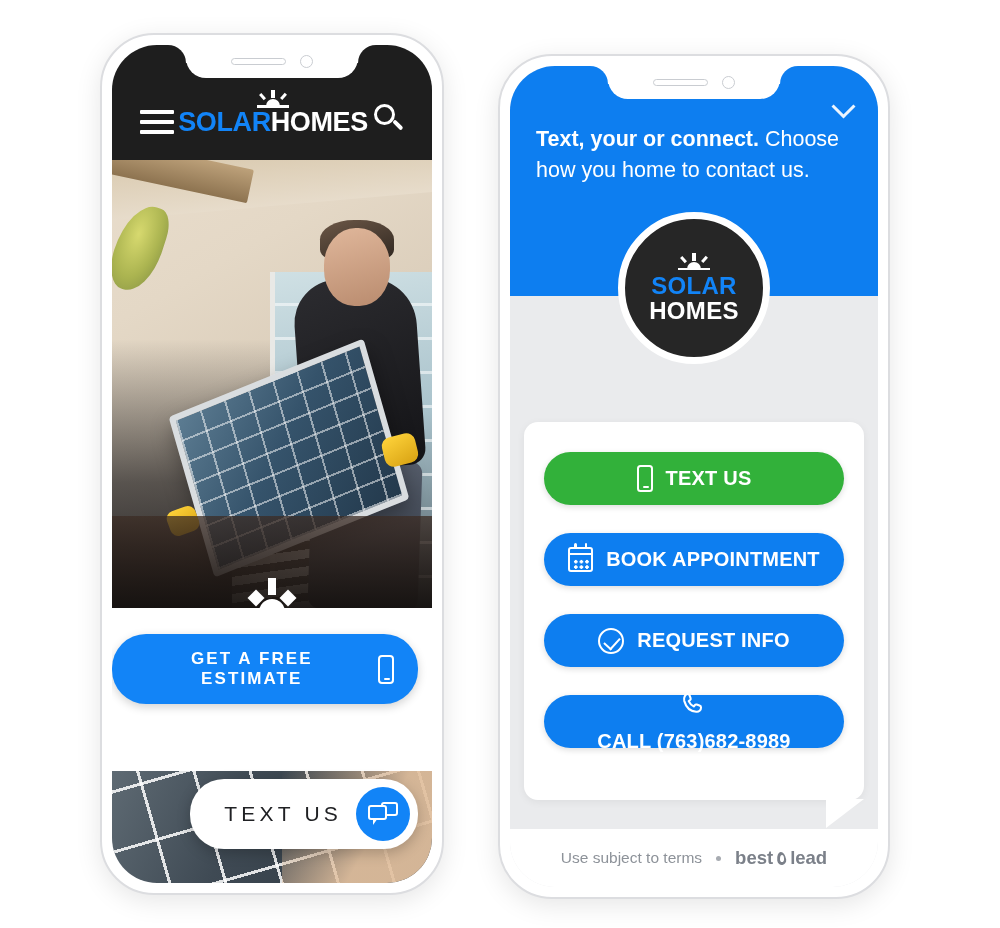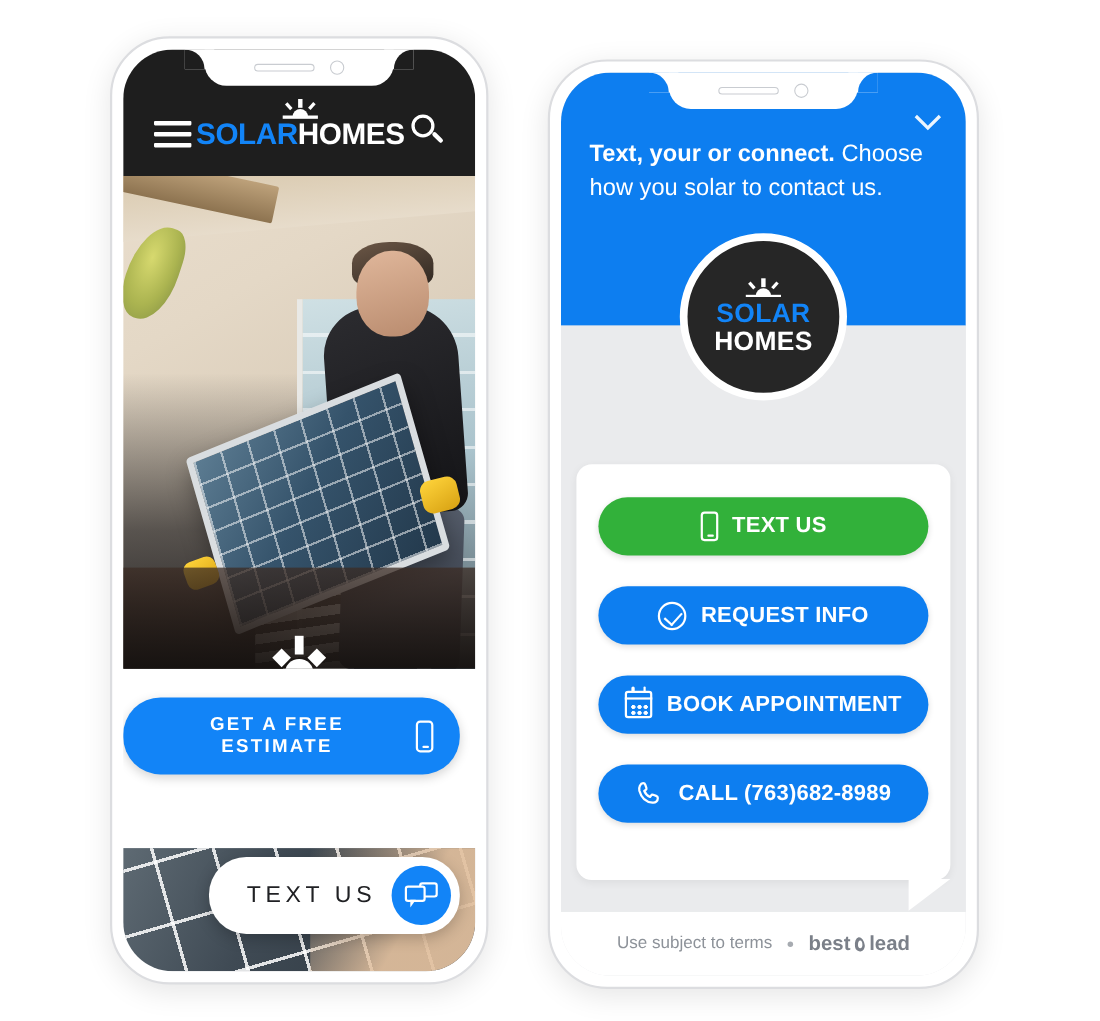--- a/index.html
+++ b/index.html
@@ -193,21 +193,21 @@
   .mw-card { position: absolute; left: 14px; right: 14px; top: 126px;
     background: #ffffff; border-radius: 14px; padding: 30px 20px 36px 20px;
     box-shadow: 0 2px 8px rgba(0,0,0,.06); }
   .mw-card:after { content: ""; position: absolute; right: 0; bottom: -28px;
     width: 0; height: 0; border-left: 38px solid #ffffff; border-bottom: 29px solid transparent; }
 
   .mw-btn { display: flex; align-items: center; justify-content: center; gap: 13px;
     width: 100%; border: none; cursor: pointer; border-radius: 28px; height: 53px;
     color: #fff; font-size: 20px; font-weight: bold; letter-spacing: .2px;
     margin-bottom: 28px; box-shadow: 0 2px 6px rgba(0,0,0,.14); }
-  .mw-btn:last-child { margin-bottom: 16px; }
+  .mw-btn:last-child { margin-bottom: 16px; flex-direction: column; }
   .mw-btn.green { background: #32b13a; }
   .mw-btn.blue  { background: #0d7ef0; }
 
   .ic-mobile { width: 16px; height: 27px; border: 2.1px solid #fff; border-radius: 3.5px; position: relative; flex: none; }
   .ic-mobile:after { content:""; position:absolute; left:4px; bottom:2px; width:6px; height:1.8px; background:#fff; border-radius:1px; }
   .ic-cal { width: 25px; height: 25px; border: 2.1px solid #fff; border-radius: 3px; position: relative; flex: none; }
   .ic-cal:before { content:""; position:absolute; left:-2.1px; top:4px; width: 25px; height: 2.1px; background:#fff; }
   .ic-cal .pin { position: absolute; top: -6px; width: 2.4px; height: 6px; background: #fff; border-radius: 2px; }
   .ic-cal .pin.a { left: 4px; } .ic-cal .pin.b { right: 4px; }
   .ic-cal .dots { position: absolute; left: 3px; top: 9.5px; width: 17px; height: 11px;
@@ -312,58 +312,58 @@
         <span class="camera"></span>
       </div>
     </div>
   </div>
 
   <div class="phone" id="phone-right">
     <div class="phone-screen" id="screen-right">
 
       <div class="mw-header">
         <div class="mw-chevron"></div>
-        <div class="mw-greet"><b>Text, your or connect.</b><span> Choose how you solar to contact us.</span></div>
+        <div class="mw-greet"><b>Text, your or connect.</b><span> Choose how you home to contact us.</span></div>
       </div>
 
       <div class="mw-avatar">
         <div class="sunicon">
           <i class="ray r-l"></i>
             <i class="ray r-c"></i>
             <i class="ray r-r"></i>
           <i class="dome"></i>
             <i class="base"></i>
         </div>
         <div class="av-solar">SOLAR</div>
         <div class="av-homes">HOMES</div>
       </div>
 
       <div class="mw-body">
         <div class="mw-card">
 
           <button class="mw-btn green">
             <span class="ic-mobile"></span>
             <span>TEXT US</span>
-          </button>
-
-          <button class="mw-btn blue">
-            <span class="ic-check"></span>
-            <span>REQUEST INFO</span>
           </button>
 
           <button class="mw-btn blue">
             <span class="ic-cal">
               <span class="pin a"></span>
                 <span class="pin b"></span>
                 <span class="dots"></span>
             </span>
             <span>BOOK APPOINTMENT</span>
           </button>
 
           <button class="mw-btn blue">
+            <span class="ic-check"></span>
+            <span>REQUEST INFO</span>
+          </button>
+
+          <button class="mw-btn blue">
             <span class="ic-call">
               <svg viewBox="0 0 24 24" fill="none" stroke="#ffffff" stroke-width="1.9" stroke-linecap="round" stroke-linejoin="round">
                   <path d="M6.2 2.8c1 0 1.5.5 1.8 1.4l.9 2.6c.2.7 0 1.3-.6 1.7l-1.2.8c1 2.3 2.6 4 4.9 5l.8-1.2c.4-.6 1-.8 1.7-.6l2.6.9c.9.3 1.4.8 1.4 1.8 0 2.6-2 4.3-4.5 3.9C8.1 18.6 4.4 14.3 3 9.1 2.3 6.1 3.8 2.8 6.2 2.8z"></path>
                 </svg>
             </span>
             <span>CALL (763)682-8989</span>
           </button>
 
         </div>
       </div>

